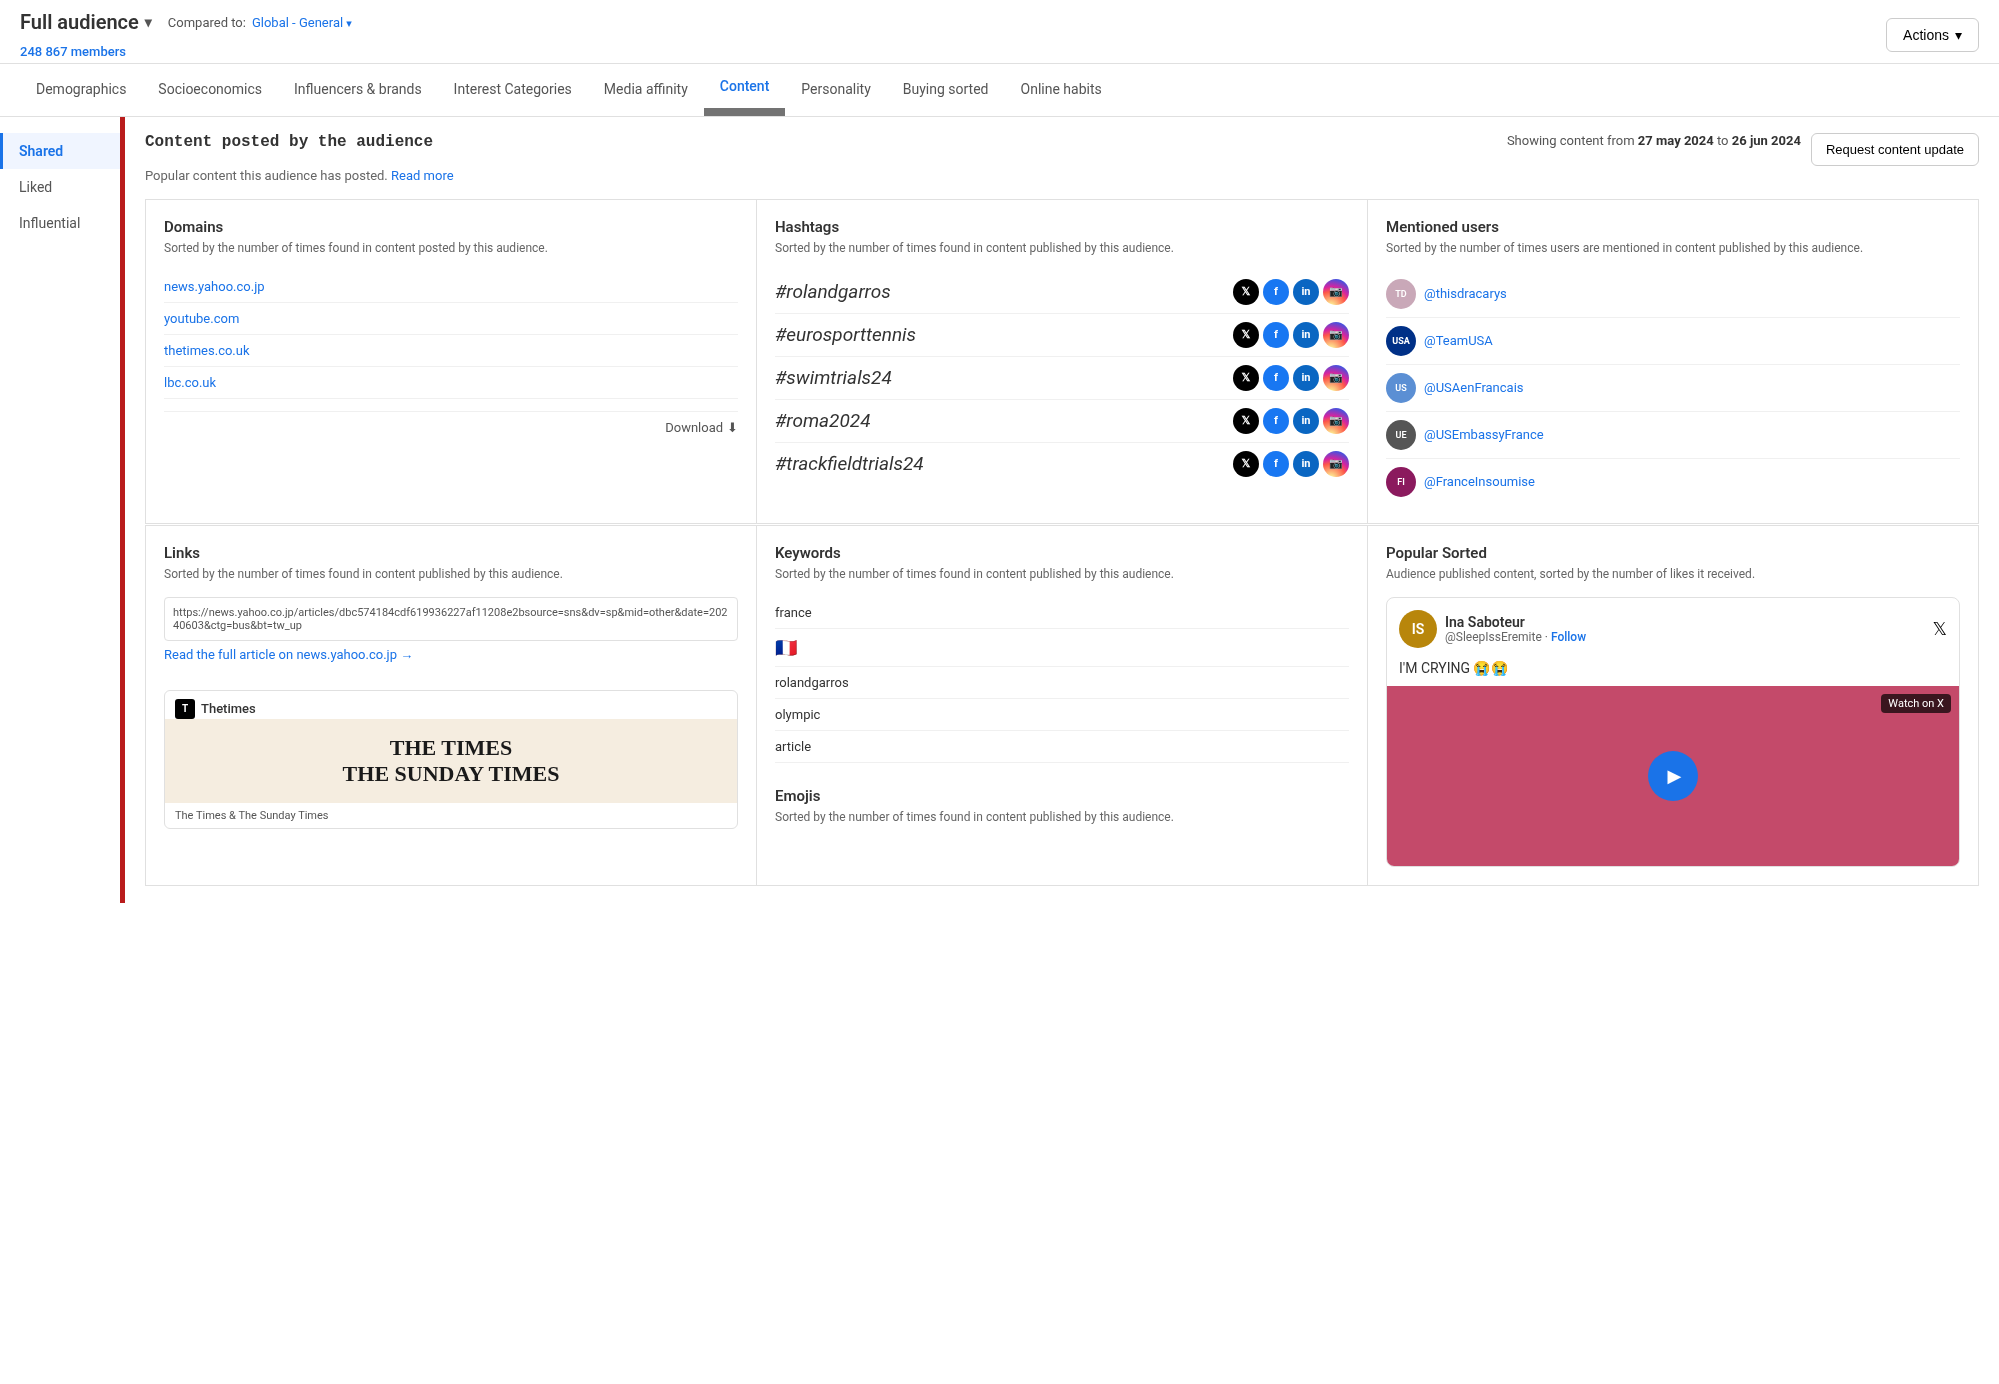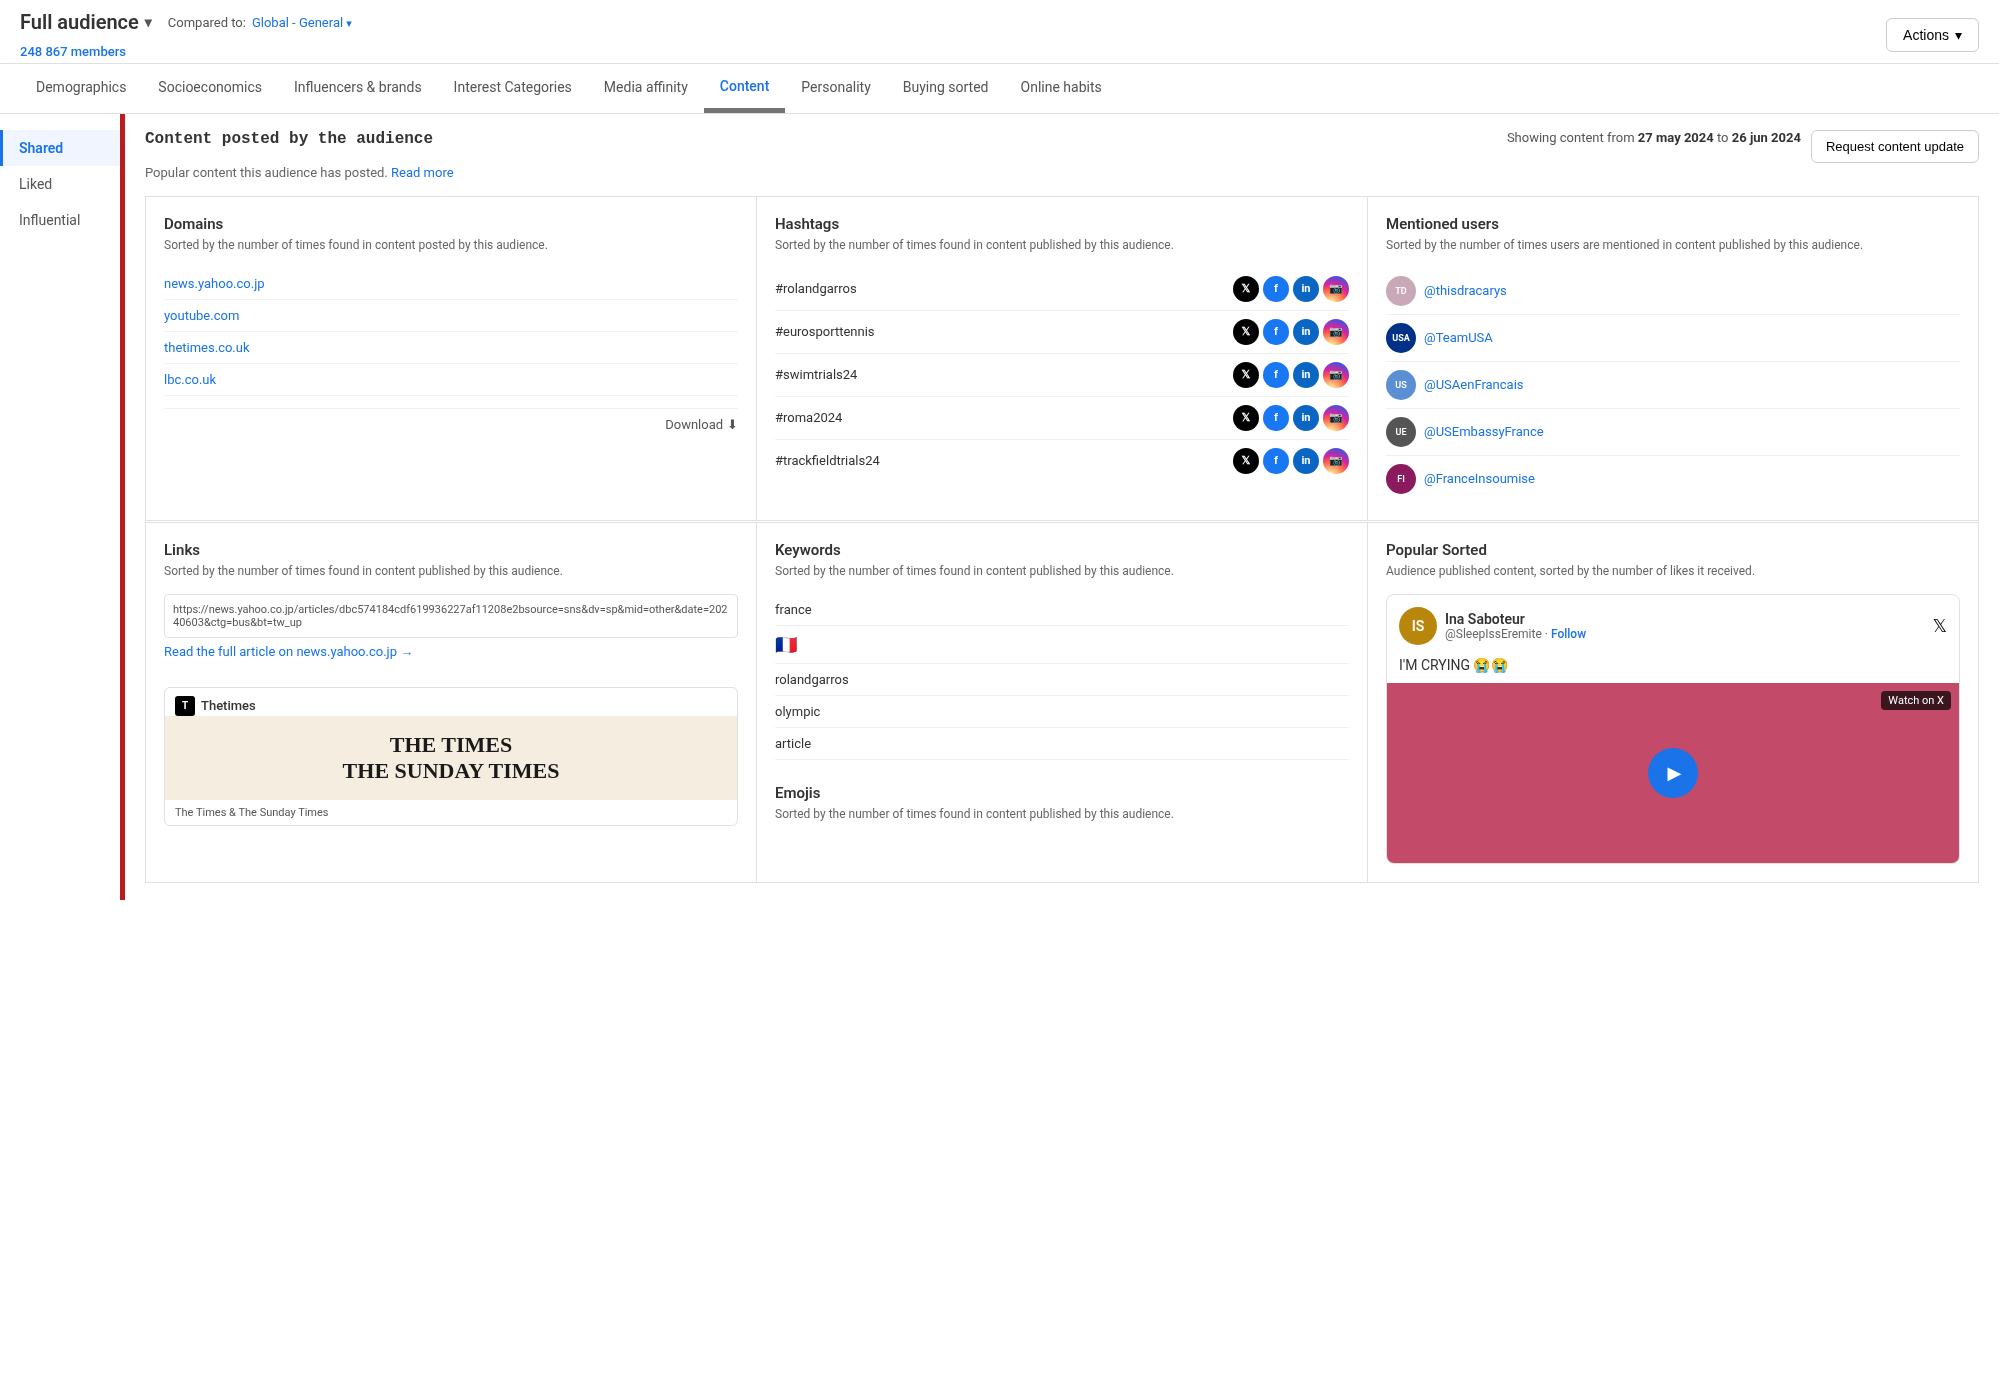--- a/index.html
+++ b/index.html
@@ -8,21 +8,21 @@
     
     .header { display: flex; align-items: center; justify-content: space-between; padding: 10px 20px 4px 20px; border-bottom: 1px solid #e0e0e0; }
     .header-left { display: flex; align-items: center; gap: 10px; flex-direction: column; align-items: flex-start; }
     .audience-title { display: flex; align-items: center; gap: 6px; font-size: 20px; font-weight: 600; }
     .members-count { font-size: 13px; color: #1a73e8; font-weight: 500; }
     .actions-btn { display: flex; align-items: center; gap: 6px; padding: 8px 16px; border: 1px solid #ccc; border-radius: 6px; background: #fff; font-size: 14px; cursor: pointer; font-weight: 500; }
 
     
     .nav-tabs { display: flex; align-items: center; gap: 0; padding: 0 20px; border-bottom: 1px solid #e0e0e0; }
     .nav-tab { padding: 14px 16px; font-size: 14px; color: #555; cursor: pointer; border-bottom: 3px solid transparent; white-space: nowrap; }
-    .nav-tab.active { color: #1a73e8; border-bottom: 5px solid #737373; font-weight: 500; }
+    .nav-tab.active { color: #1a73e8; border-bottom: 8px solid #737373; font-weight: 500; }
 
     
     .content-area { display: flex; }
 
     
     .left-sidebar { width: 125px; min-width: 100px; padding: 16px 0; border-right: 5px solid #b91c1c; }
     .sidebar-item { padding: 10px 16px; font-size: 14px; color: #555; cursor: pointer; border-left: 3px solid transparent; }
     .sidebar-item.active { color: #1a73e8; font-weight: 600; border-left: 3px solid #1a73e8; background: #f0f5ff; }
 
     
@@ -43,21 +43,21 @@
     .section-desc { font-size: 12px; color: #666; margin-bottom: 14px; line-height: 1.4; }
 
     
     .domain-link { display: block; color: #1a73e8; text-decoration: none; font-size: 13px; padding: 8px 0; border-bottom: 1px solid #f0f0f0; }
     .domain-link:last-child { border-bottom: none; }
     .download-btn { display: flex; align-items: center; justify-content: flex-end; gap: 4px; color: #555; font-size: 13px; cursor: pointer; margin-top: 12px; padding-top: 8px; border-top: 1px solid #f0f0f0; }
 
     
     .hashtag-row { display: flex; align-items: center; justify-content: space-between; padding: 8px 0; border-bottom: 1px solid #f0f0f0; }
     .hashtag-row:last-child { border-bottom: none; }
-    .hashtag-name { font-size: 13px; color: #333; }
+    .hashtag-name { font-size: 19px; color: #333; font-style: italic; }
     .social-icons { display: flex; gap: 4px; }
     .social-icon { width: 26px; height: 26px; border-radius: 50%; display: flex; align-items: center; justify-content: center; font-size: 11px; font-weight: 700; color: #fff; cursor: pointer; }
     .social-x { background: #000; }
     .social-fb { background: #1877f2; }
     .social-li { background: #0a66c2; }
     .social-ig { background: radial-gradient(circle at 30% 107%, #fdf497 0%, #fdf497 5%, #fd5949 45%, #d6249f 60%, #285AEB 90%); }
 
     
     .mentioned-user-row { display: flex; align-items: center; gap: 8px; padding: 8px 0; border-bottom: 1px solid #f0f0f0; }
     .mentioned-user-row:last-child { border-bottom: none; }

